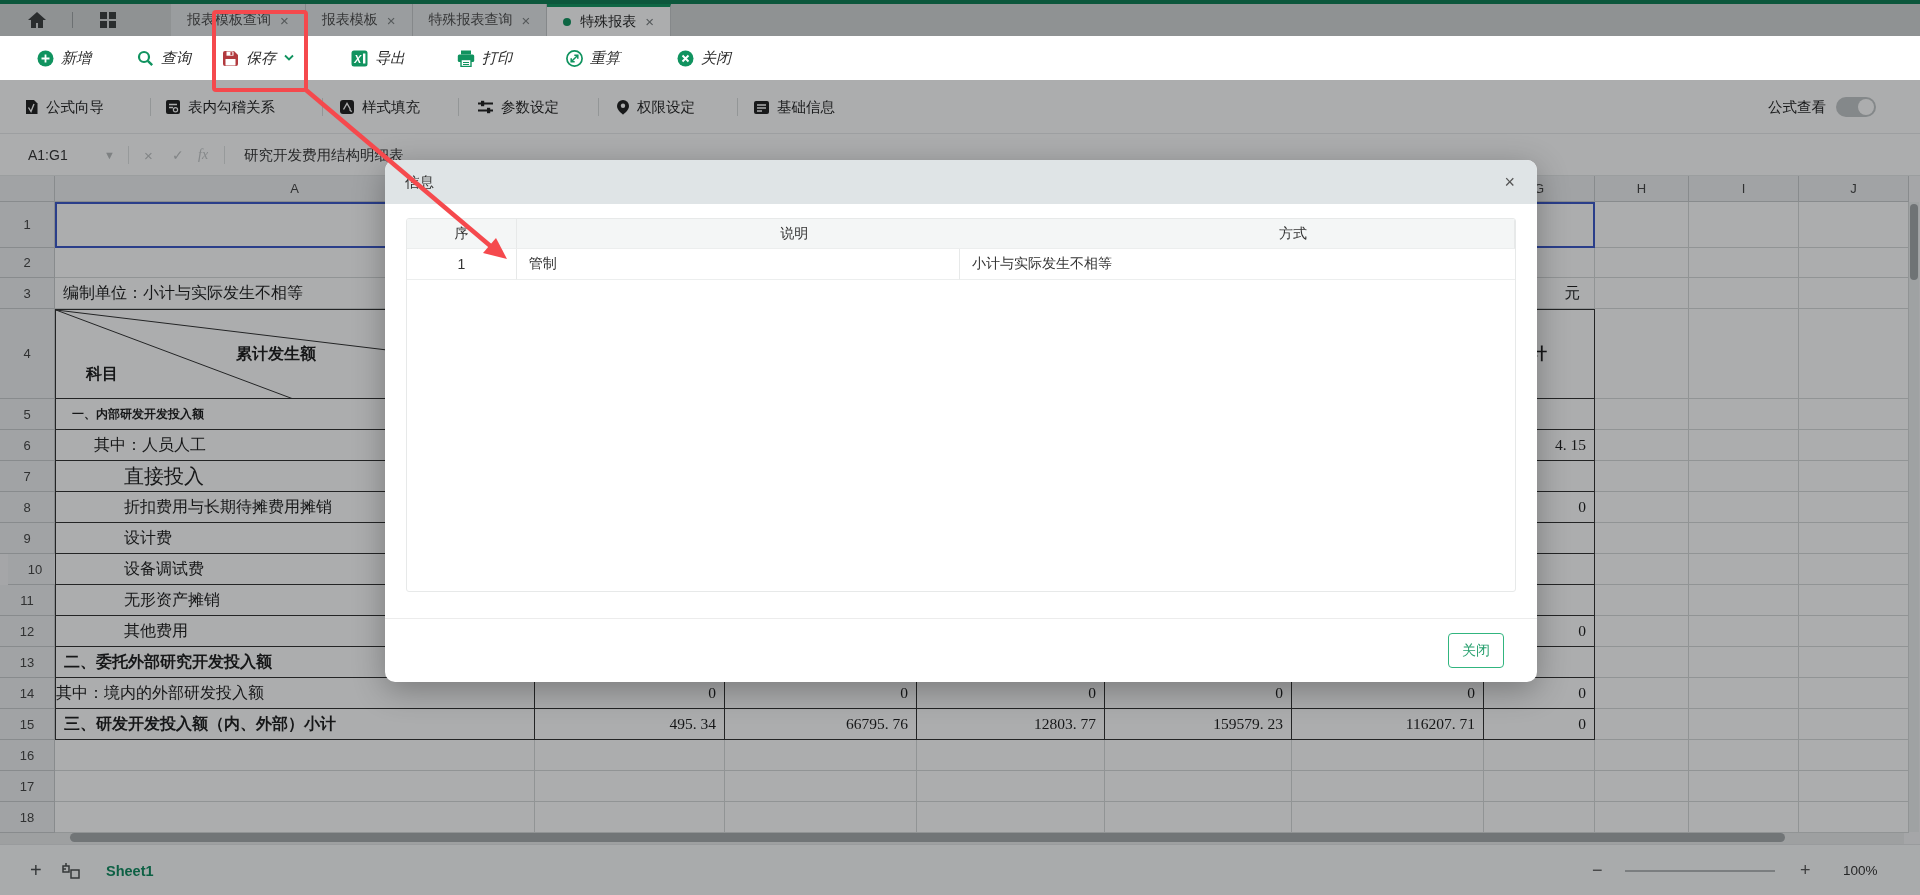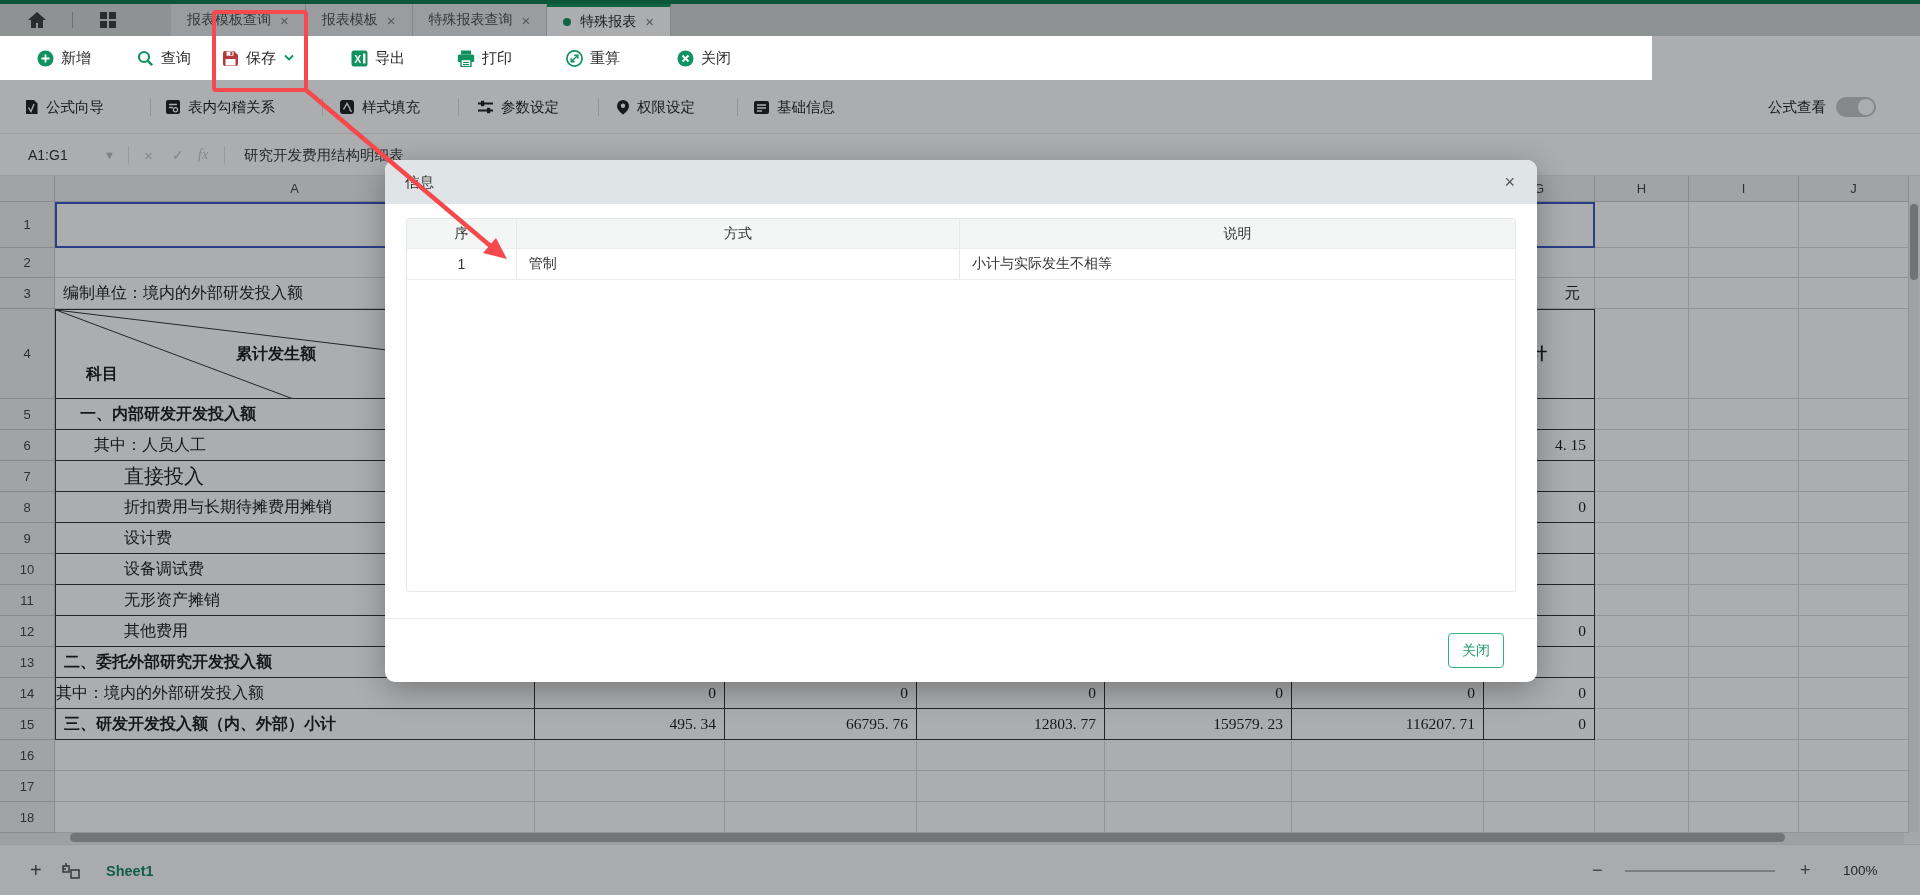--- a/index.html
+++ b/index.html
@@ -13,21 +13,21 @@
     display:flex; align-items:stretch; }
   .tb-ic { display:flex; align-items:center; justify-content:center; width:42px; }
   .tb-vdiv { width:1px; height:16px; background:#9fa3a4; align-self:center; margin:0 14px; }
   .tab { display:flex; align-items:center; gap:9px; padding:0 16px; background:#e4e7e8;
     border-right:1px solid #c4c7c8; font-size:14px; color:#4a4a4a; cursor:default; }
   .tab.active { background:#ffffff; border-top:3px solid var(--accent,#10935f); color:#222; }
   .tab .dot { width:8px; height:8px; border-radius:50%; background:var(--accent,#10935f); }
   .tab .x { font-size:15px; color:#7b7f80; }
 
   
-  .toolbar1 { position:absolute; left:0; top:36px; width:1652px; height:44px; background:#fff; z-index:50; }
+  .toolbar1 { position:absolute; left:0; top:36px; width:1920px; height:44px; background:#fff; z-index:50;font-style:italic; }
   .t1-btn { position:absolute; top:0; height:44px; display:flex; align-items:center; gap:7px;
     font-size:15px; color:#2b2b2b; cursor:pointer; }
 
   
   .toolbar2 { position:absolute; left:0; top:80px; width:1920px; height:54px; background:#fff;
     border-bottom:1px solid #e8eaeb; }
   .t2-item { position:absolute; top:0; height:54px; display:flex; align-items:center; gap:7px;
     font-size:14.5px; color:#1f1f1f; cursor:pointer; }
   .t2-div { position:absolute; top:18px; width:1px; height:18px; background:#d9dcdd; }
   .fview { position:absolute; top:0; height:54px; left:1768px; display:flex; align-items:center; gap:10px;
@@ -342,21 +342,21 @@
       <div class="cell" style="left: 535px; top: 72px; width: 190px; height: 30px;"></div>
       <div class="cell" style="left: 725px; top: 72px; width: 192px; height: 30px;"></div>
       <div class="cell" style="left: 917px; top: 72px; width: 188px; height: 30px;"></div>
       <div class="cell" style="left: 1105px; top: 72px; width: 187px; height: 30px;"></div>
       <div class="cell" style="left: 1292px; top: 72px; width: 192px; height: 30px;"></div>
       <div class="cell" style="left: 1484px; top: 72px; width: 111px; height: 30px;"></div>
       <div class="cell" style="left: 1595px; top: 72px; width: 94px; height: 30px;"></div>
       <div class="cell" style="left: 1689px; top: 72px; width: 110px; height: 30px;"></div>
       <div class="cell" style="left: 1799px; top: 72px; width: 110px; height: 30px;"></div>
       <div class="hd" style="left: 0px; top: 102px; width: 55px; height: 31px;">3</div>
-      <div class="cell" style="left: 55px; top: 102px; width: 480px; height: 31px; padding-left: 8px; font-size: 16px;">编制单位：境内的外部研发投入额</div>
+      <div class="cell" style="left: 55px; top: 102px; width: 480px; height: 31px; padding-left: 8px; font-size: 16px;">编制单位：小计与实际发生不相等</div>
       <div class="cell" style="left: 535px; top: 102px; width: 190px; height: 31px;"></div>
       <div class="cell" style="left: 725px; top: 102px; width: 192px; height: 31px;"></div>
       <div class="cell" style="left: 917px; top: 102px; width: 188px; height: 31px;"></div>
       <div class="cell" style="left: 1105px; top: 102px; width: 187px; height: 31px;"></div>
       <div class="cell" style="left: 1292px; top: 102px; width: 192px; height: 31px;"></div>
       <div class="cell" style="left: 1484px; top: 102px; width: 111px; height: 31px; justify-content: flex-end; padding-right: 14px; font-size: 15.5px;">元</div>
       <div class="cell" style="left: 1595px; top: 102px; width: 94px; height: 31px;"></div>
       <div class="cell" style="left: 1689px; top: 102px; width: 110px; height: 31px;"></div>
       <div class="cell" style="left: 1799px; top: 102px; width: 110px; height: 31px;"></div>
       <div class="hd" style="left: 0px; top: 133px; width: 55px; height: 90px;">4</div>
@@ -373,21 +373,21 @@
       <div class="cell tbl topEdge" style="left: 535px; top: 133px; width: 190px; height: 90px;"></div>
       <div class="cell tbl topEdge" style="left: 725px; top: 133px; width: 192px; height: 90px;"></div>
       <div class="cell tbl topEdge" style="left: 917px; top: 133px; width: 188px; height: 90px;"></div>
       <div class="cell tbl topEdge" style="left: 1105px; top: 133px; width: 187px; height: 90px;"></div>
       <div class="cell tbl topEdge" style="left: 1292px; top: 133px; width: 192px; height: 90px;"></div>
       <div class="cell tbl topEdge bold" style="left: 1484px; top: 133px; width: 111px; height: 90px; justify-content: center; font-size: 16px;">计</div>
       <div class="cell" style="left: 1595px; top: 133px; width: 94px; height: 90px;"></div>
       <div class="cell" style="left: 1689px; top: 133px; width: 110px; height: 90px;"></div>
       <div class="cell" style="left: 1799px; top: 133px; width: 110px; height: 90px;"></div>
       <div class="hd" style="left: 0px; top: 223px; width: 55px; height: 31px;">5</div>
-      <div class="cell tbl leftEdge bold" style="left: 55px; top: 223px; width: 480px; height: 31px; padding-left: 24px; font-size: 16px;">一、内部研发开发投入额</div>
+      <div class="cell tbl leftEdge bold" style="left: 55px; top: 223px; width: 480px; height: 31px; padding-left: 16px; font-size: 12px;">一、内部研发开发投入额</div>
       <div class="cell tbl" style="left: 535px; top: 223px; width: 190px; height: 31px;"></div>
       <div class="cell tbl" style="left: 725px; top: 223px; width: 192px; height: 31px;"></div>
       <div class="cell tbl" style="left: 917px; top: 223px; width: 188px; height: 31px;"></div>
       <div class="cell tbl" style="left: 1105px; top: 223px; width: 187px; height: 31px;"></div>
       <div class="cell tbl" style="left: 1292px; top: 223px; width: 192px; height: 31px;"></div>
       <div class="cell tbl" style="left: 1484px; top: 223px; width: 111px; height: 31px;"></div>
       <div class="cell" style="left: 1595px; top: 223px; width: 94px; height: 31px;"></div>
       <div class="cell" style="left: 1689px; top: 223px; width: 110px; height: 31px;"></div>
       <div class="cell" style="left: 1799px; top: 223px; width: 110px; height: 31px;"></div>
       <div class="hd" style="left: 0px; top: 254px; width: 55px; height: 31px;">6</div>
@@ -427,21 +427,21 @@
       <div class="cell tbl leftEdge" style="left: 55px; top: 347px; width: 480px; height: 31px; padding-left: 68px; font-size: 16px;">设计费</div>
       <div class="cell tbl" style="left: 535px; top: 347px; width: 190px; height: 31px;"></div>
       <div class="cell tbl" style="left: 725px; top: 347px; width: 192px; height: 31px;"></div>
       <div class="cell tbl" style="left: 917px; top: 347px; width: 188px; height: 31px;"></div>
       <div class="cell tbl" style="left: 1105px; top: 347px; width: 187px; height: 31px;"></div>
       <div class="cell tbl" style="left: 1292px; top: 347px; width: 192px; height: 31px;"></div>
       <div class="cell tbl" style="left: 1484px; top: 347px; width: 111px; height: 31px;"></div>
       <div class="cell" style="left: 1595px; top: 347px; width: 94px; height: 31px;"></div>
       <div class="cell" style="left: 1689px; top: 347px; width: 110px; height: 31px;"></div>
       <div class="cell" style="left: 1799px; top: 347px; width: 110px; height: 31px;"></div>
-      <div class="hd" style="left: 0px; top: 378px; width: 55px; height: 31px;">10</div>
+      <div class="hd" style="left: 8px; top: 378px; width: 55px; height: 31px;">10</div>
       <div class="cell tbl leftEdge" style="left: 55px; top: 378px; width: 480px; height: 31px; padding-left: 68px; font-size: 16px;">设备调试费</div>
       <div class="cell tbl" style="left: 535px; top: 378px; width: 190px; height: 31px;"></div>
       <div class="cell tbl" style="left: 725px; top: 378px; width: 192px; height: 31px;"></div>
       <div class="cell tbl" style="left: 917px; top: 378px; width: 188px; height: 31px;"></div>
       <div class="cell tbl" style="left: 1105px; top: 378px; width: 187px; height: 31px;"></div>
       <div class="cell tbl" style="left: 1292px; top: 378px; width: 192px; height: 31px;"></div>
       <div class="cell tbl" style="left: 1484px; top: 378px; width: 111px; height: 31px;"></div>
       <div class="cell" style="left: 1595px; top: 378px; width: 94px; height: 31px;"></div>
       <div class="cell" style="left: 1689px; top: 378px; width: 110px; height: 31px;"></div>
       <div class="cell" style="left: 1799px; top: 378px; width: 110px; height: 31px;"></div>
@@ -555,22 +555,22 @@
   <div class="dim"></div>
 
   <div class="modal">
     <div class="modal-hd">
       <div class="modal-title">信息</div>
       <div class="modal-x">×</div>
     </div>
     <div class="mtable" id="mtable-host">
         <div class="mt-row head">
           <div class="mt-cell c0">序</div>
+          <div class="mt-cell c2">说明</div>
           <div class="mt-cell c1">方式</div>
-          <div class="mt-cell c2">说明</div>
         </div>
         <div class="mt-row body">
           <div class="mt-cell c0">1</div>
           <div class="mt-cell c1">管制</div>
           <div class="mt-cell c2">小计与实际发生不相等</div>
         </div>
       </div>
     <div class="modal-ft">
       <button class="m-close-btn">关闭</button>
     </div>

